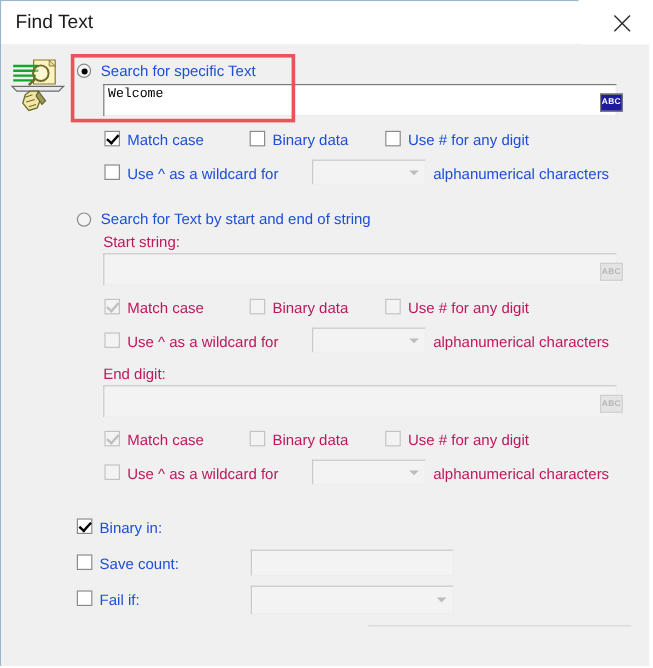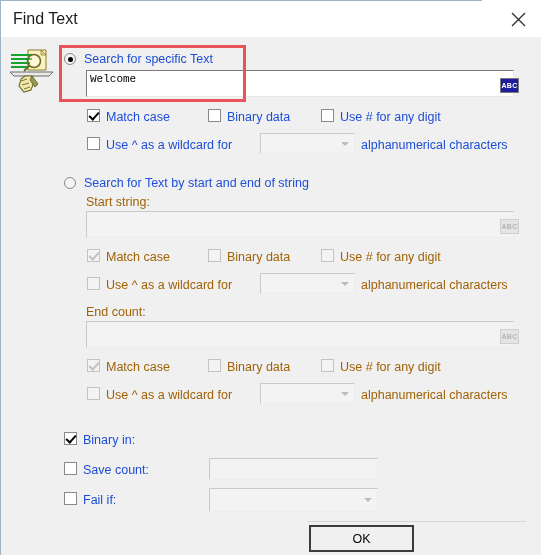--- a/index.html
+++ b/index.html
@@ -72,21 +72,21 @@
 
   
   .lbl {
     position: absolute;
     font-size: 12.5px;
     color: #1d4ed8;
     white-space: nowrap;
     font-family: "Liberation Sans", sans-serif;
     line-height: 14px;
   }
-  .lbl.dis { color: #a16207; }
+  .lbl.dis { color: #be185d; }
 
   
   .radio {
     position: absolute;
     width: 12px; height: 12px;
     border-radius: 50%;
     border: 1px solid #8a8a8a;
     background: #f4f4f4;
     box-sizing: border-box;
     cursor: pointer;
@@ -334,21 +334,21 @@
     <div class="cbx dis" style="left:86px; top:240px;"></div>
     <div class="lbl dis" style="left:105px; top:241px;">Use ^ as a wildcard for</div>
     <div class="combo dis" style="left:259px; top:236px; width:95px; height:21px;">
       <span class="cval"></span>
       <span class="arrowbox">
           <i></i>
         </span>
     </div>
     <div class="lbl dis" style="left:360px; top:241px;">alphanumerical characters</div>
 
-    <div class="lbl dis" style="left:85px; top:268px;">End count:</div>
+    <div class="lbl dis" style="left:85px; top:268px;">End digit:</div>
     <div class="tbox dis" style="left:85px; top:284px; width:428px; height:27px;">
       <span class="val"></span>
     </div>
     <div class="abc dis" style="left:499px; top:292px;">ABC</div>
 
     <div class="cbx on dis" style="left:86px; top:322px;"></div>
     <div class="lbl dis" style="left:105px; top:323px;">Match case</div>
 
     <div class="cbx dis" style="left:207px; top:322px;"></div>
     <div class="lbl dis" style="left:226px; top:323px;">Binary data</div>
@@ -379,16 +379,15 @@
     <div class="lbl" style="left:82px; top:456px;">Fail if:</div>
     <div class="combo dis" style="left:208px; top:451px; width:169px; height:24px;">
       <span class="cval"></span>
       <span class="arrowbox">
           <i></i>
         </span>
     </div>
 
     <div class="sep" style="left:306px; top:484px; width:219px;"></div>
 
-    <div class="pbtn default" style="left:308px; top:488px; width:105px; height:27px;">OK</div>
 
   </div>
 </div>
 
 </body></html>

